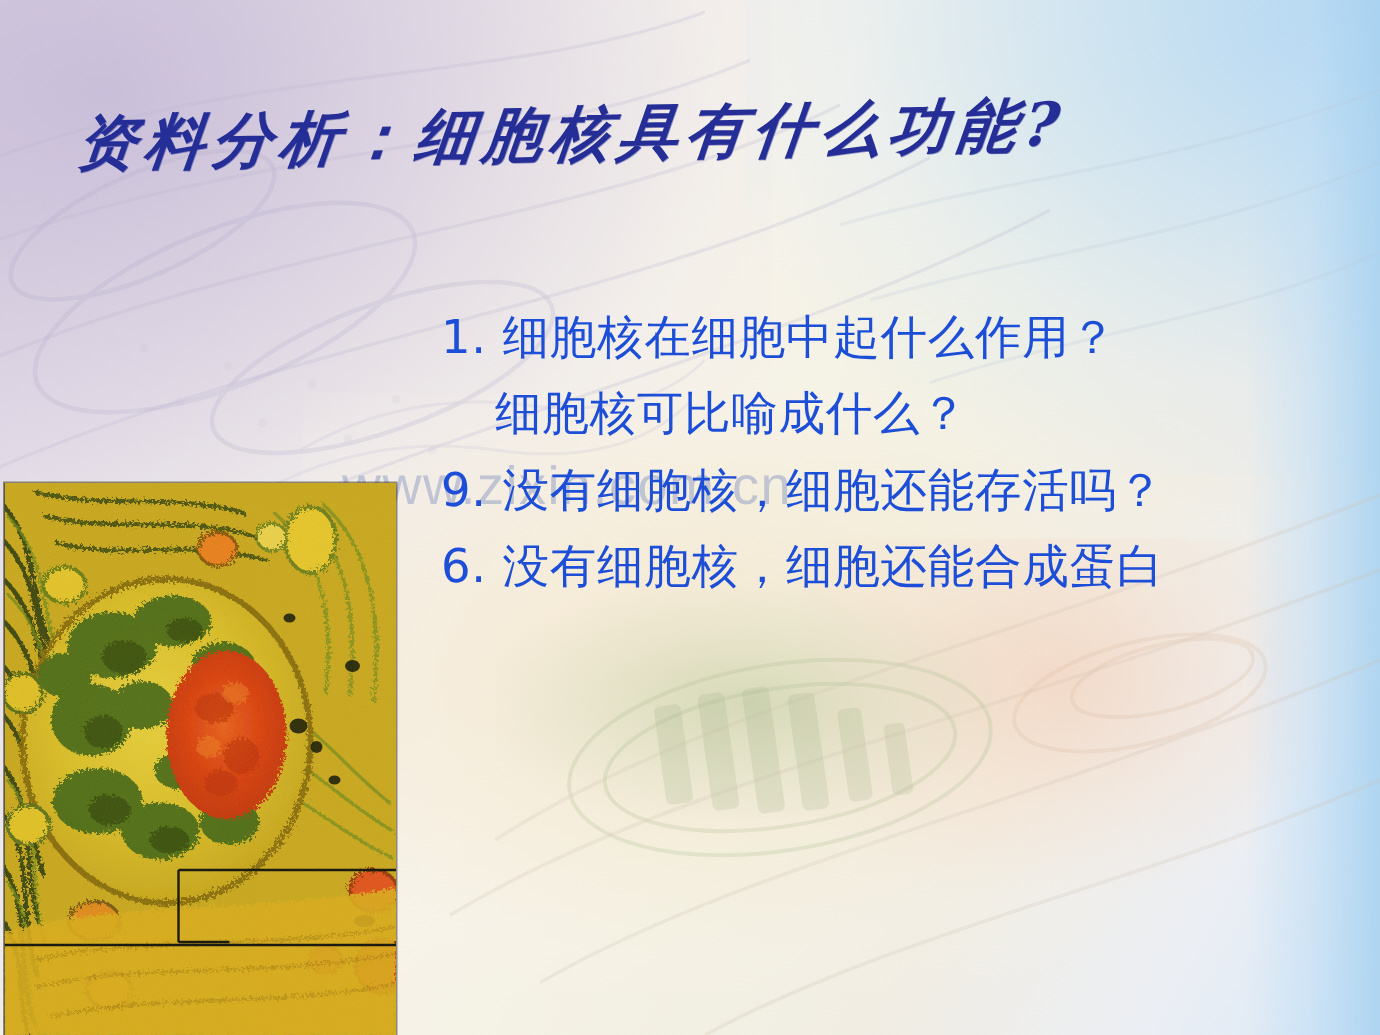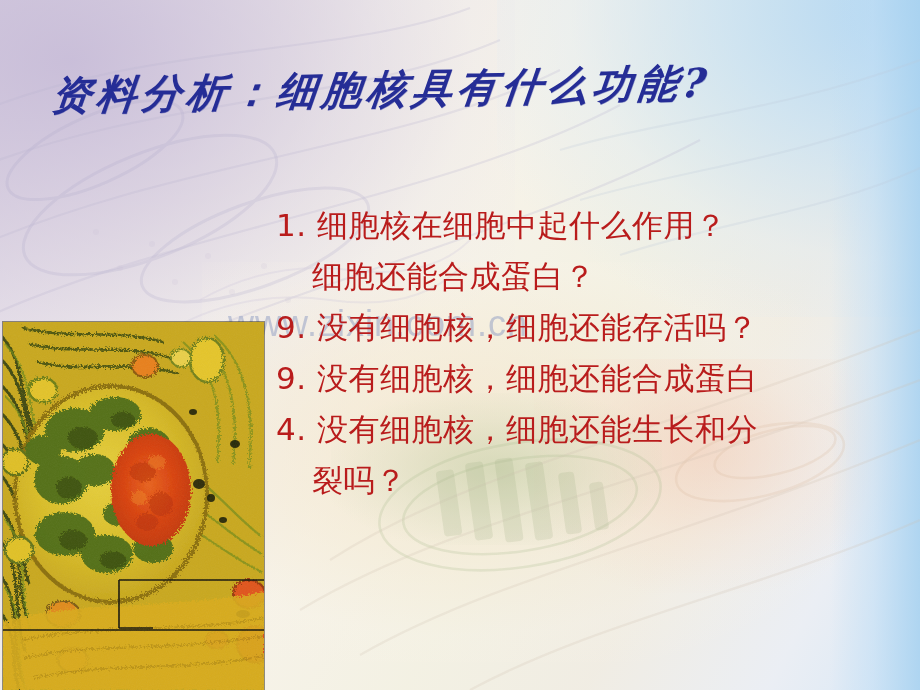--- a/index.html
+++ b/index.html
@@ -118,24 +118,24 @@
     letter-spacing: 5px;
     color: #252d96;
     white-space: nowrap;
     transform: skewX(-7deg) rotate(-1.1deg);
     text-shadow: 0.5px 0.5px 0 rgba(37,45,150,0.45);
   }
 
   
   .questions {
     position: absolute;
-    left: 276px;
+    left: 294px;
     top: 200px;
     width: 620px;
-    color: #b91c1c;
+    color: #1d4ed8;
     font-size: 31px;
     line-height: 51px;
     letter-spacing: 0.5px;
   }
   .q-item { display: block; white-space: nowrap; }
   .q-item .q-line { display: block; white-space: nowrap; }
   .q-line.indent { padding-left: 36px; }
 
   
   .micrograph {
@@ -221,31 +221,27 @@
     </svg>
   </div>
 
   <div class="watermark">www.zixin.com.cn</div>
 
   <div class="title">资料分析：细胞核具有什么功能?</div>
 
   <div class="questions">
     <div class="q-item">
       <span class="q-line">1. 细胞核在细胞中起什么作用？</span>
-      <span class="q-line indent">细胞还能合成蛋白？</span>
+      <span class="q-line indent">细胞核可比喻成什么？</span>
     </div>
     <div class="q-item">
       <span class="q-line">9. 没有细胞核，细胞还能存活吗？</span>
     </div>
     <div class="q-item">
-      <span class="q-line">9. 没有细胞核，细胞还能合成蛋白</span>
-    </div>
-    <div class="q-item">
-      <span class="q-line">4. 没有细胞核，细胞还能生长和分</span>
-      <span class="q-line indent">裂吗？</span>
+      <span class="q-line">6. 没有细胞核，细胞还能合成蛋白</span>
     </div>
   </div>
 
   <div class="micrograph">
     <svg viewBox="0 0 261 368" preserveAspectRatio="none" xmlns="http://www.w3.org/2000/svg">
       <defs>
         <radialGradient id="nucGrad" cx="45%" cy="42%" r="62%">
           <stop offset="0%" stop-color="#e6cf3c"></stop>
           <stop offset="55%" stop-color="#d9bd28"></stop>
           <stop offset="100%" stop-color="#c5a41c"></stop>

